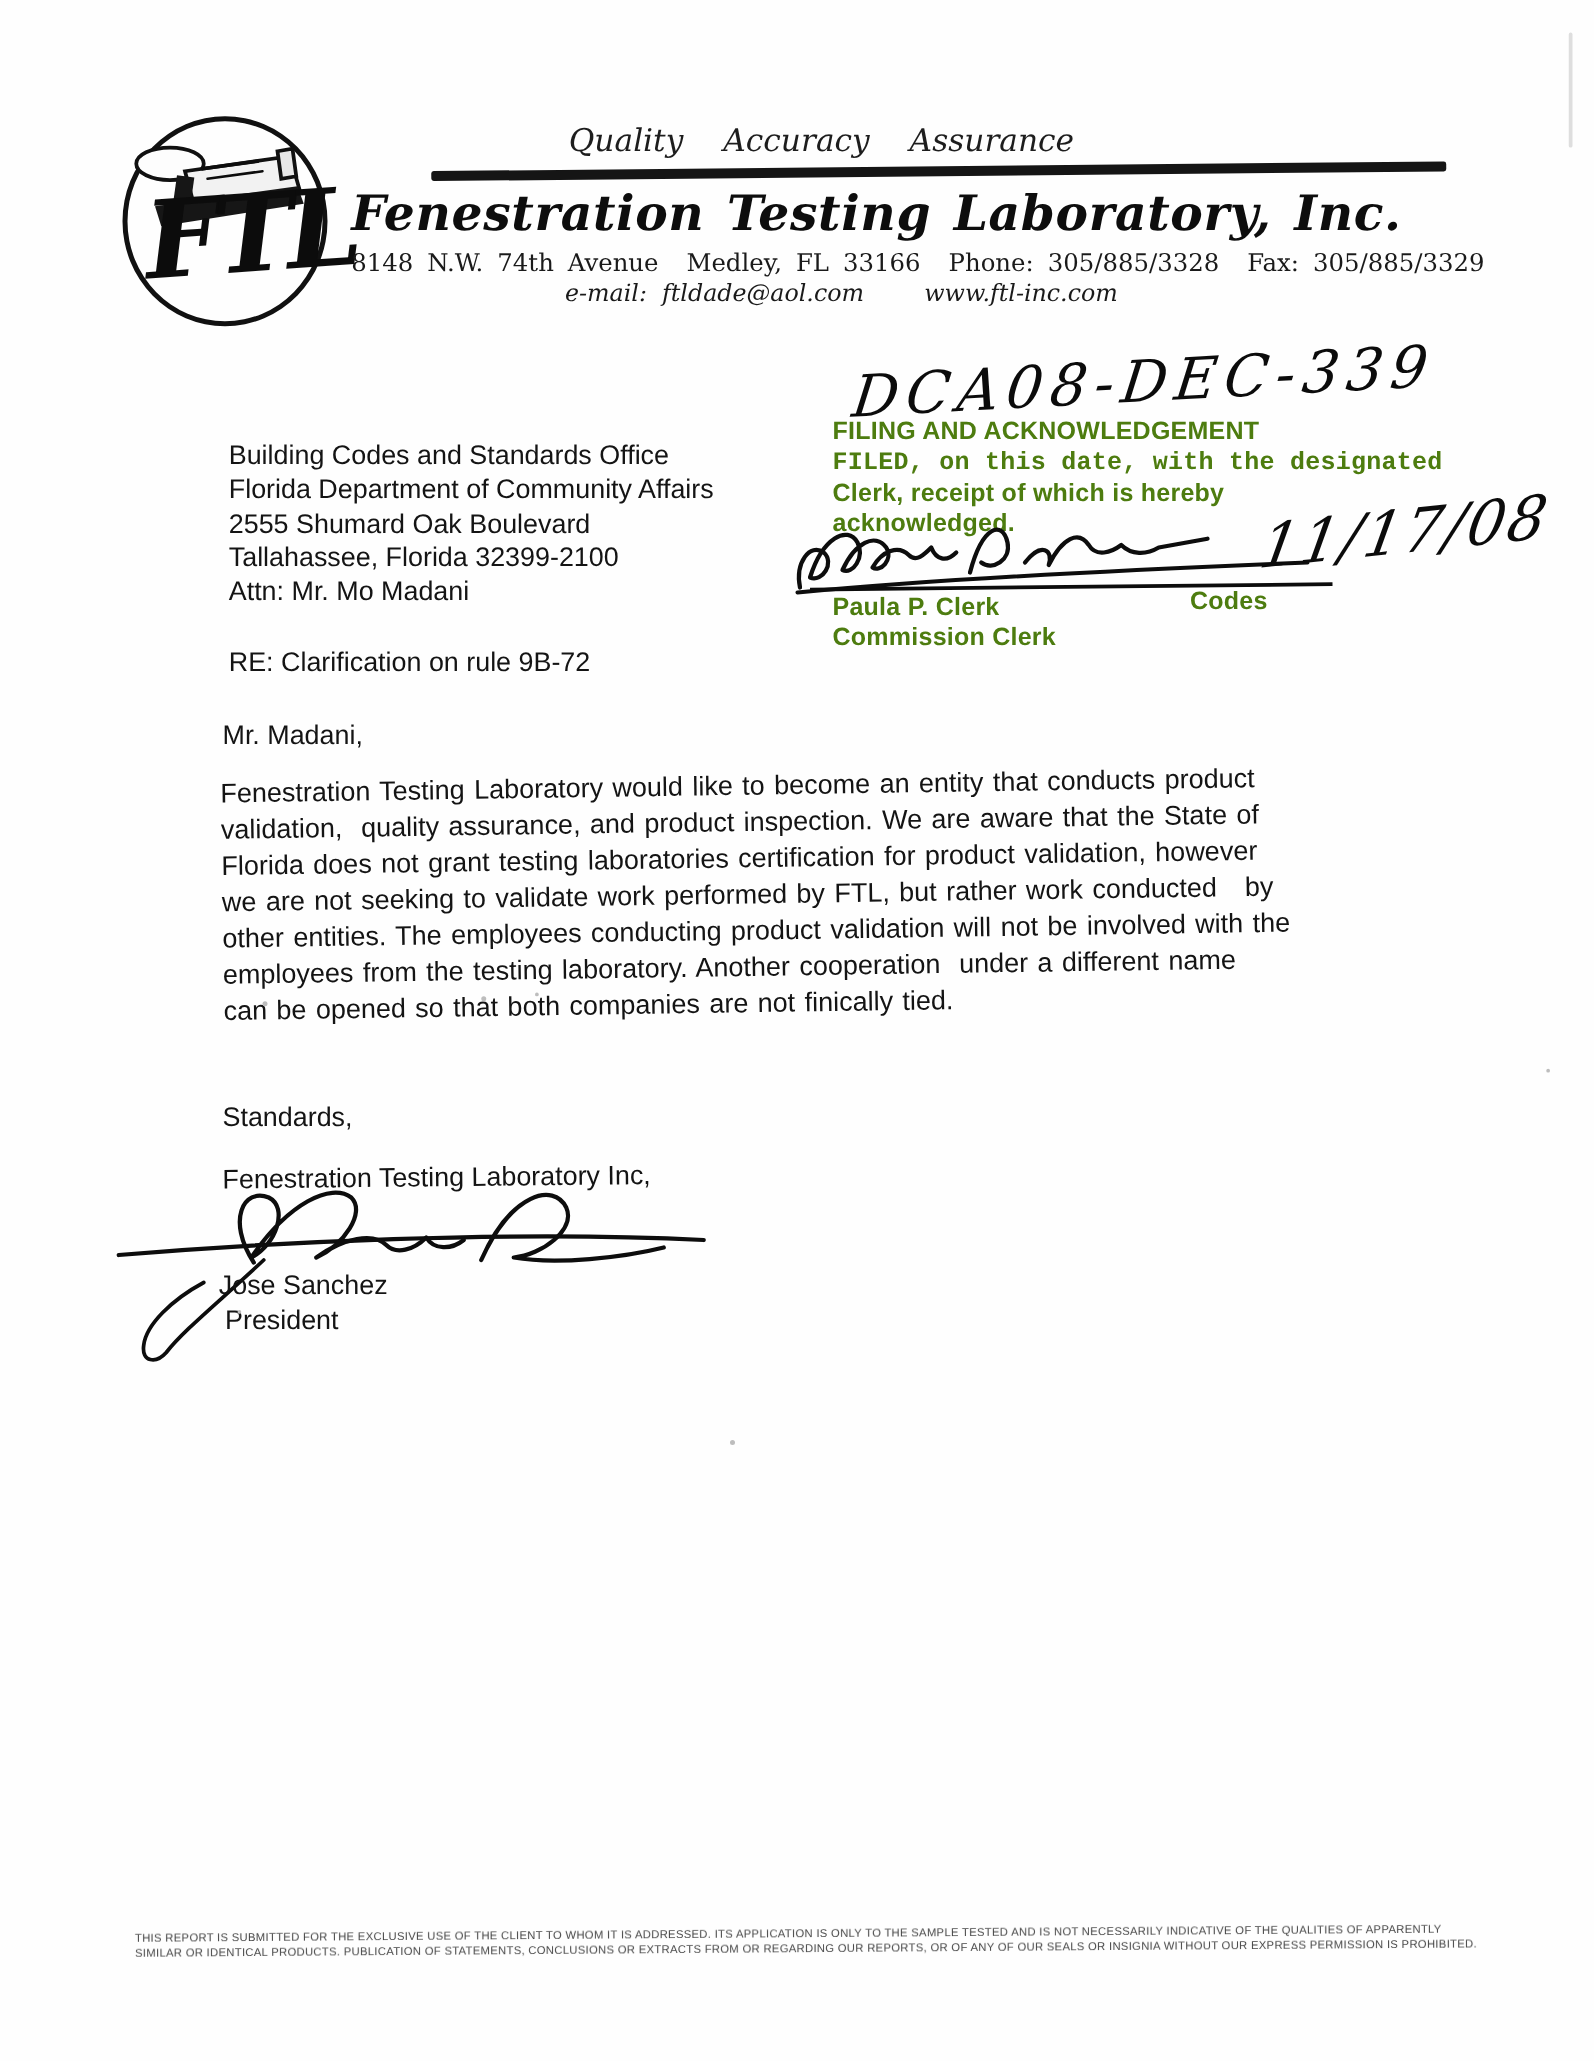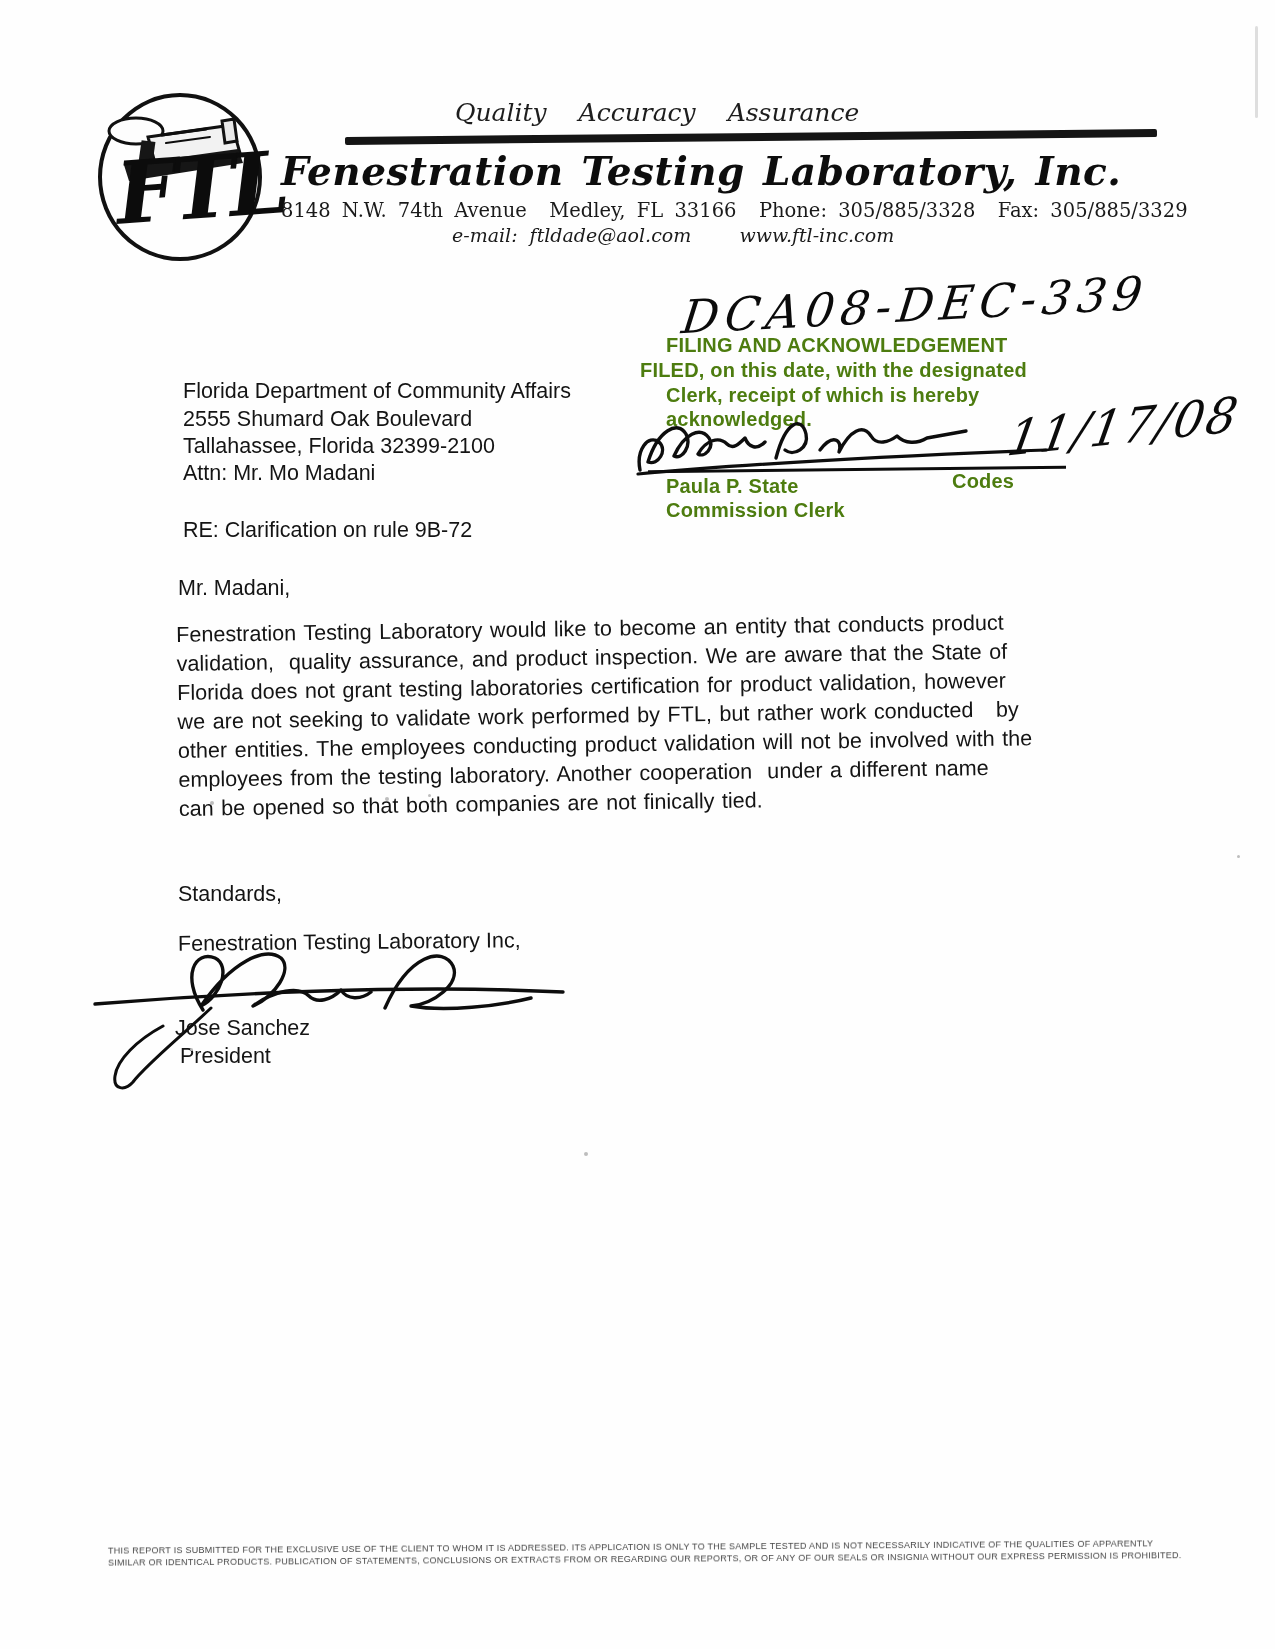--- a/index.html
+++ b/index.html
@@ -37,21 +37,21 @@
   }
 
   
   .case-number{
     left:682px;top:278px;font-family:"DejaVu Serif",serif;font-style:italic;
     font-size:46px;color:#0b0b0b;letter-spacing:6px;white-space:pre;
     transform:rotate(-3deg) skewX(-10deg);
   }
   .stamp-text{font-weight:bold;font-size:20px;color:#4d7c0f;letter-spacing:0.2px;white-space:pre;}
   .stamp-heading{left:666px;top:334px;}
-  .stamp-l1{left:640px;top:359px;}
+  .stamp-l1{left:666px;top:359px;font-family:Liberation Mono, monospace;}
   .stamp-l2{left:666px;top:384px;}
   .stamp-l3{left:666px;top:408px;}
   .stamp-underline{left:648px;top:468px;width:418px;height:3px;background:#0c0c0c;transform:rotate(-0.6deg);}
   .stamp-clerk-name{left:666px;top:475px;}
   .stamp-date-label{left:952px;top:470px;}
   .stamp-clerk-title{left:666px;top:499px;}
   .hw-date{
     left:1008px;top:398px;font-family:"DejaVu Serif",serif;font-style:italic;
     font-size:48px;color:#0b0b0b;letter-spacing:2px;white-space:pre;
     transform:rotate(-6deg) skewX(-16deg);
@@ -119,24 +119,25 @@
 
   <svg class="abs paula-sig" width="440" height="85" viewBox="0 0 440 85">
     <path d="M6 70 C 2 50 14 34 25 42 C 34 50 24 66 14 62 C 24 30 44 20 52 34 C 58 46 48 60 40 56 C 50 34 66 26 75 38 C 81 48 70 58 64 54 C 72 40 85 36 93 44 C 99 50 105 44 111 38 C 115 48 123 50 131 42" stroke-width="3.4"></path>
     <path d="M142 58 C 152 20 168 16 172 34 C 175 48 160 57 151 50" stroke-width="3.4"></path>
     <path d="M186 50 C 199 33 209 40 205 52 C 216 30 229 24 237 36 C 243 46 255 42 263 36 C 271 44 283 44 293 38 L 332 31" stroke-width="3.4"></path>
     <path d="M4 74 C 110 64 260 56 412 50" stroke-width="3.2"></path>
   </svg>
 
   <div class="abs hw-date">11/17/08</div>
   <div class="abs stamp-underline"></div>
-  <div class="abs stamp-text stamp-clerk-name">Paula P. State</div>
+  <div class="abs stamp-text stamp-clerk-name">Paula P. Clerk</div>
   <div class="abs stamp-text stamp-date-label">Codes</div>
   <div class="abs stamp-text stamp-clerk-title">Commission Clerk</div>
 
+  <div class="abs doc-text recipient-line r0">Building Codes and Standards Office</div>
   <div class="abs doc-text recipient-line r1">Florida Department of Community Affairs</div>
   <div class="abs doc-text recipient-line r2">2555 Shumard Oak Boulevard</div>
   <div class="abs doc-text recipient-line r3">Tallahassee, Florida 32399-2100</div>
   <div class="abs doc-text recipient-line r4">Attn: Mr. Mo Madani</div>
 
   <div class="abs doc-text subject">RE: Clarification on rule 9B-72</div>
   <div class="abs doc-text salutation">Mr. Madani,</div>
 
   <div class="abs body-block">
     <div class="body-line">Fenestration Testing Laboratory would like to become an entity that conducts product</div>

